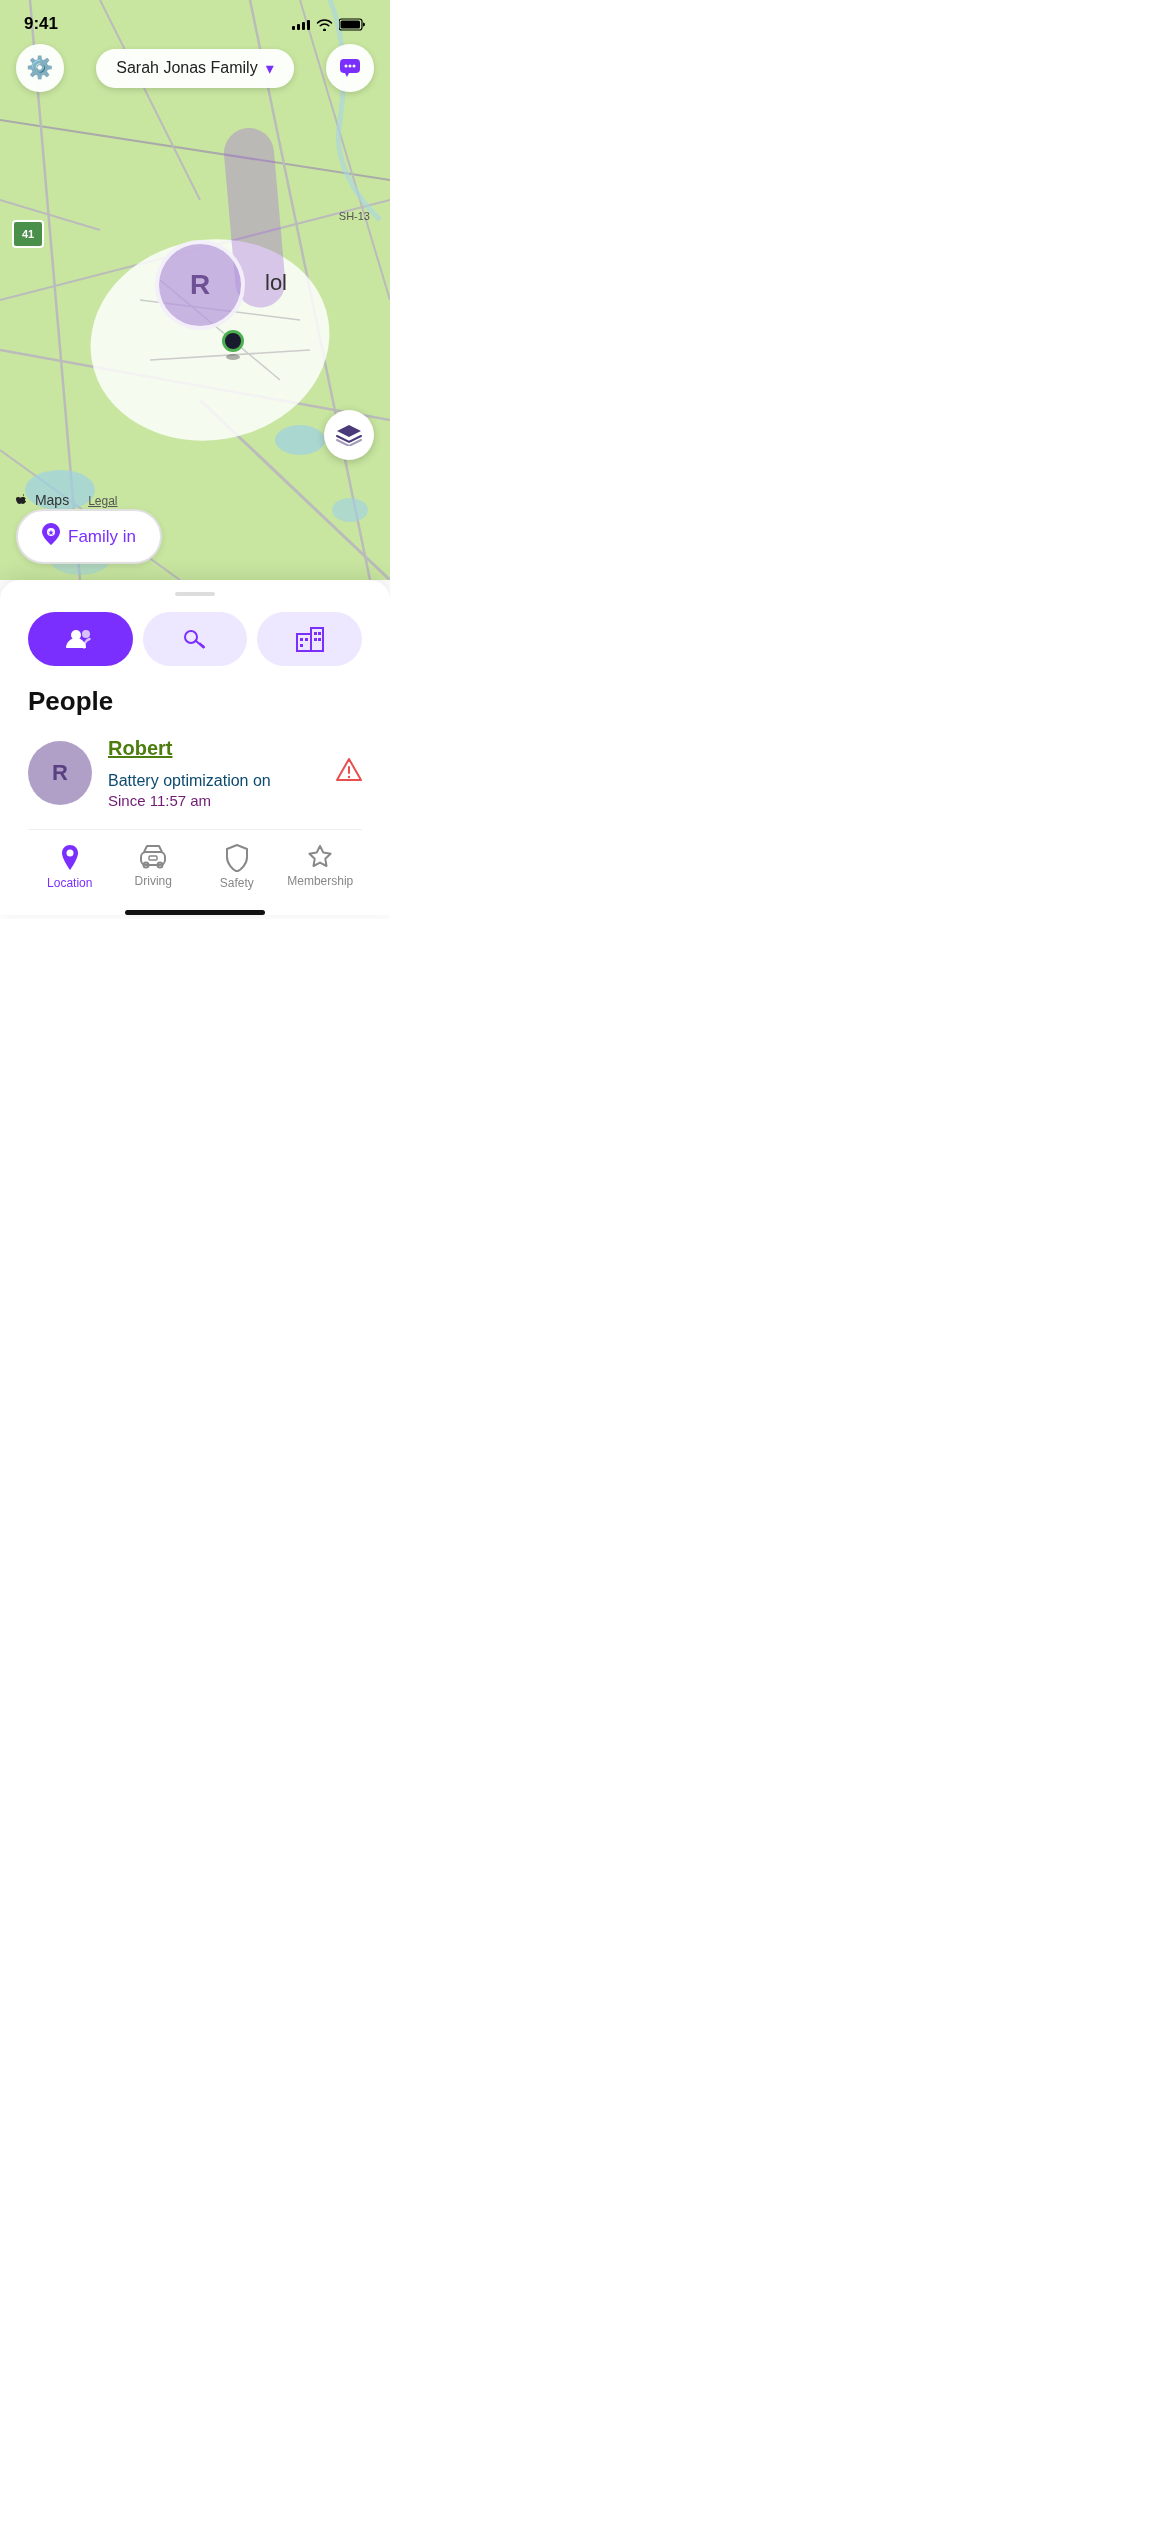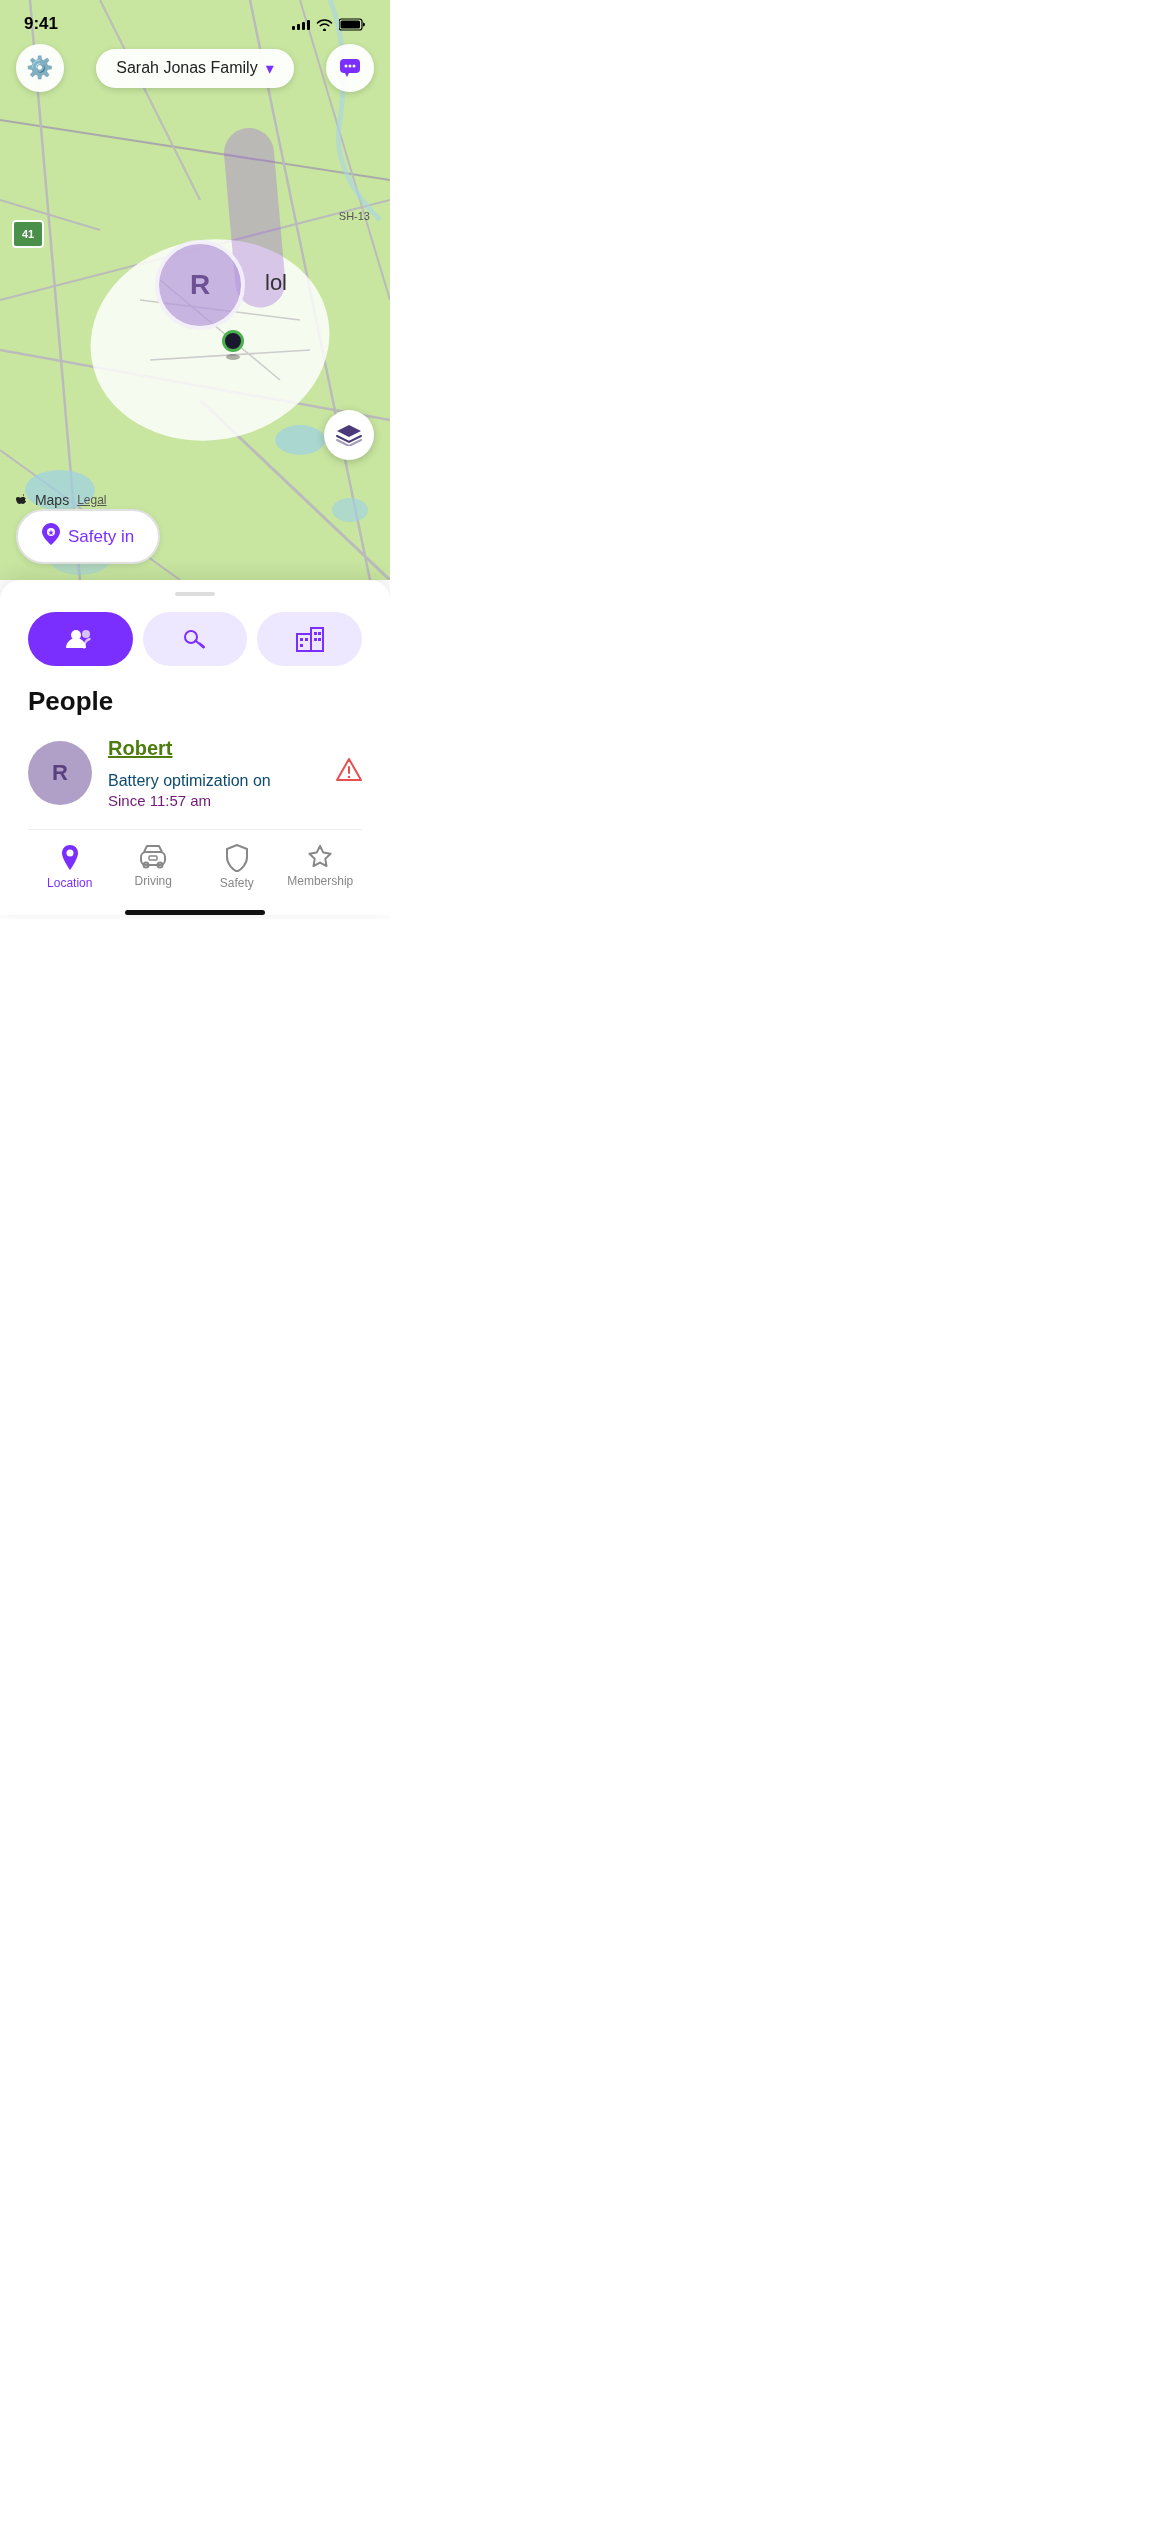--- a/index.html
+++ b/index.html
@@ -154,22 +154,22 @@
       box-shadow: 0 2px 8px rgba(0,0,0,0.2);
       cursor: pointer;
     }
 
     
     .map-attribution {
       position: absolute;
       bottom: 72px;
       left: 16px;
       display: flex;
-      align-items: center;
-      gap: 8px;
+      align-items: flex-end;
+      gap: 19px;
     }
     .apple-maps-logo {
       font-size: 14px;
       color: #333;
       font-weight: 500;
     }
     .legal-link {
       font-size: 12px;
       color: #555;
       text-decoration: underline;
@@ -471,21 +471,21 @@
   </div>
 
   <div class="checkin-btn">
     <span class="checkin-pin">
       <svg width="18" height="22" viewBox="0 0 18 22">
         <path d="M9 0C4 0 0 4 0 9c0 5.25 9 13 9 13S18 14.25 18 9c0-5-4-9-9-9z" fill="#7b2fff"></path>
         <circle cx="9" cy="9" r="4" fill="white"></circle>
         <path d="M9 6.5l0.7 2.2h2.3l-1.9 1.4 0.7 2.2L9 11 7.2 12.3l0.7-2.2-1.9-1.4h2.3z" fill="#7b2fff"></path>
       </svg>
     </span>
-    <span class="checkin-label">Safety in</span>
+    <span class="checkin-label">Family in</span>
   </div>
 
   <div class="header">
     <div class="settings-btn">
       <span class="settings-icon">⚙️</span>
     </div>
     <div class="family-selector">
       <span class="family-name">Sarah Jonas Family</span>
       <span class="chevron-down">▾</span>
     </div>

